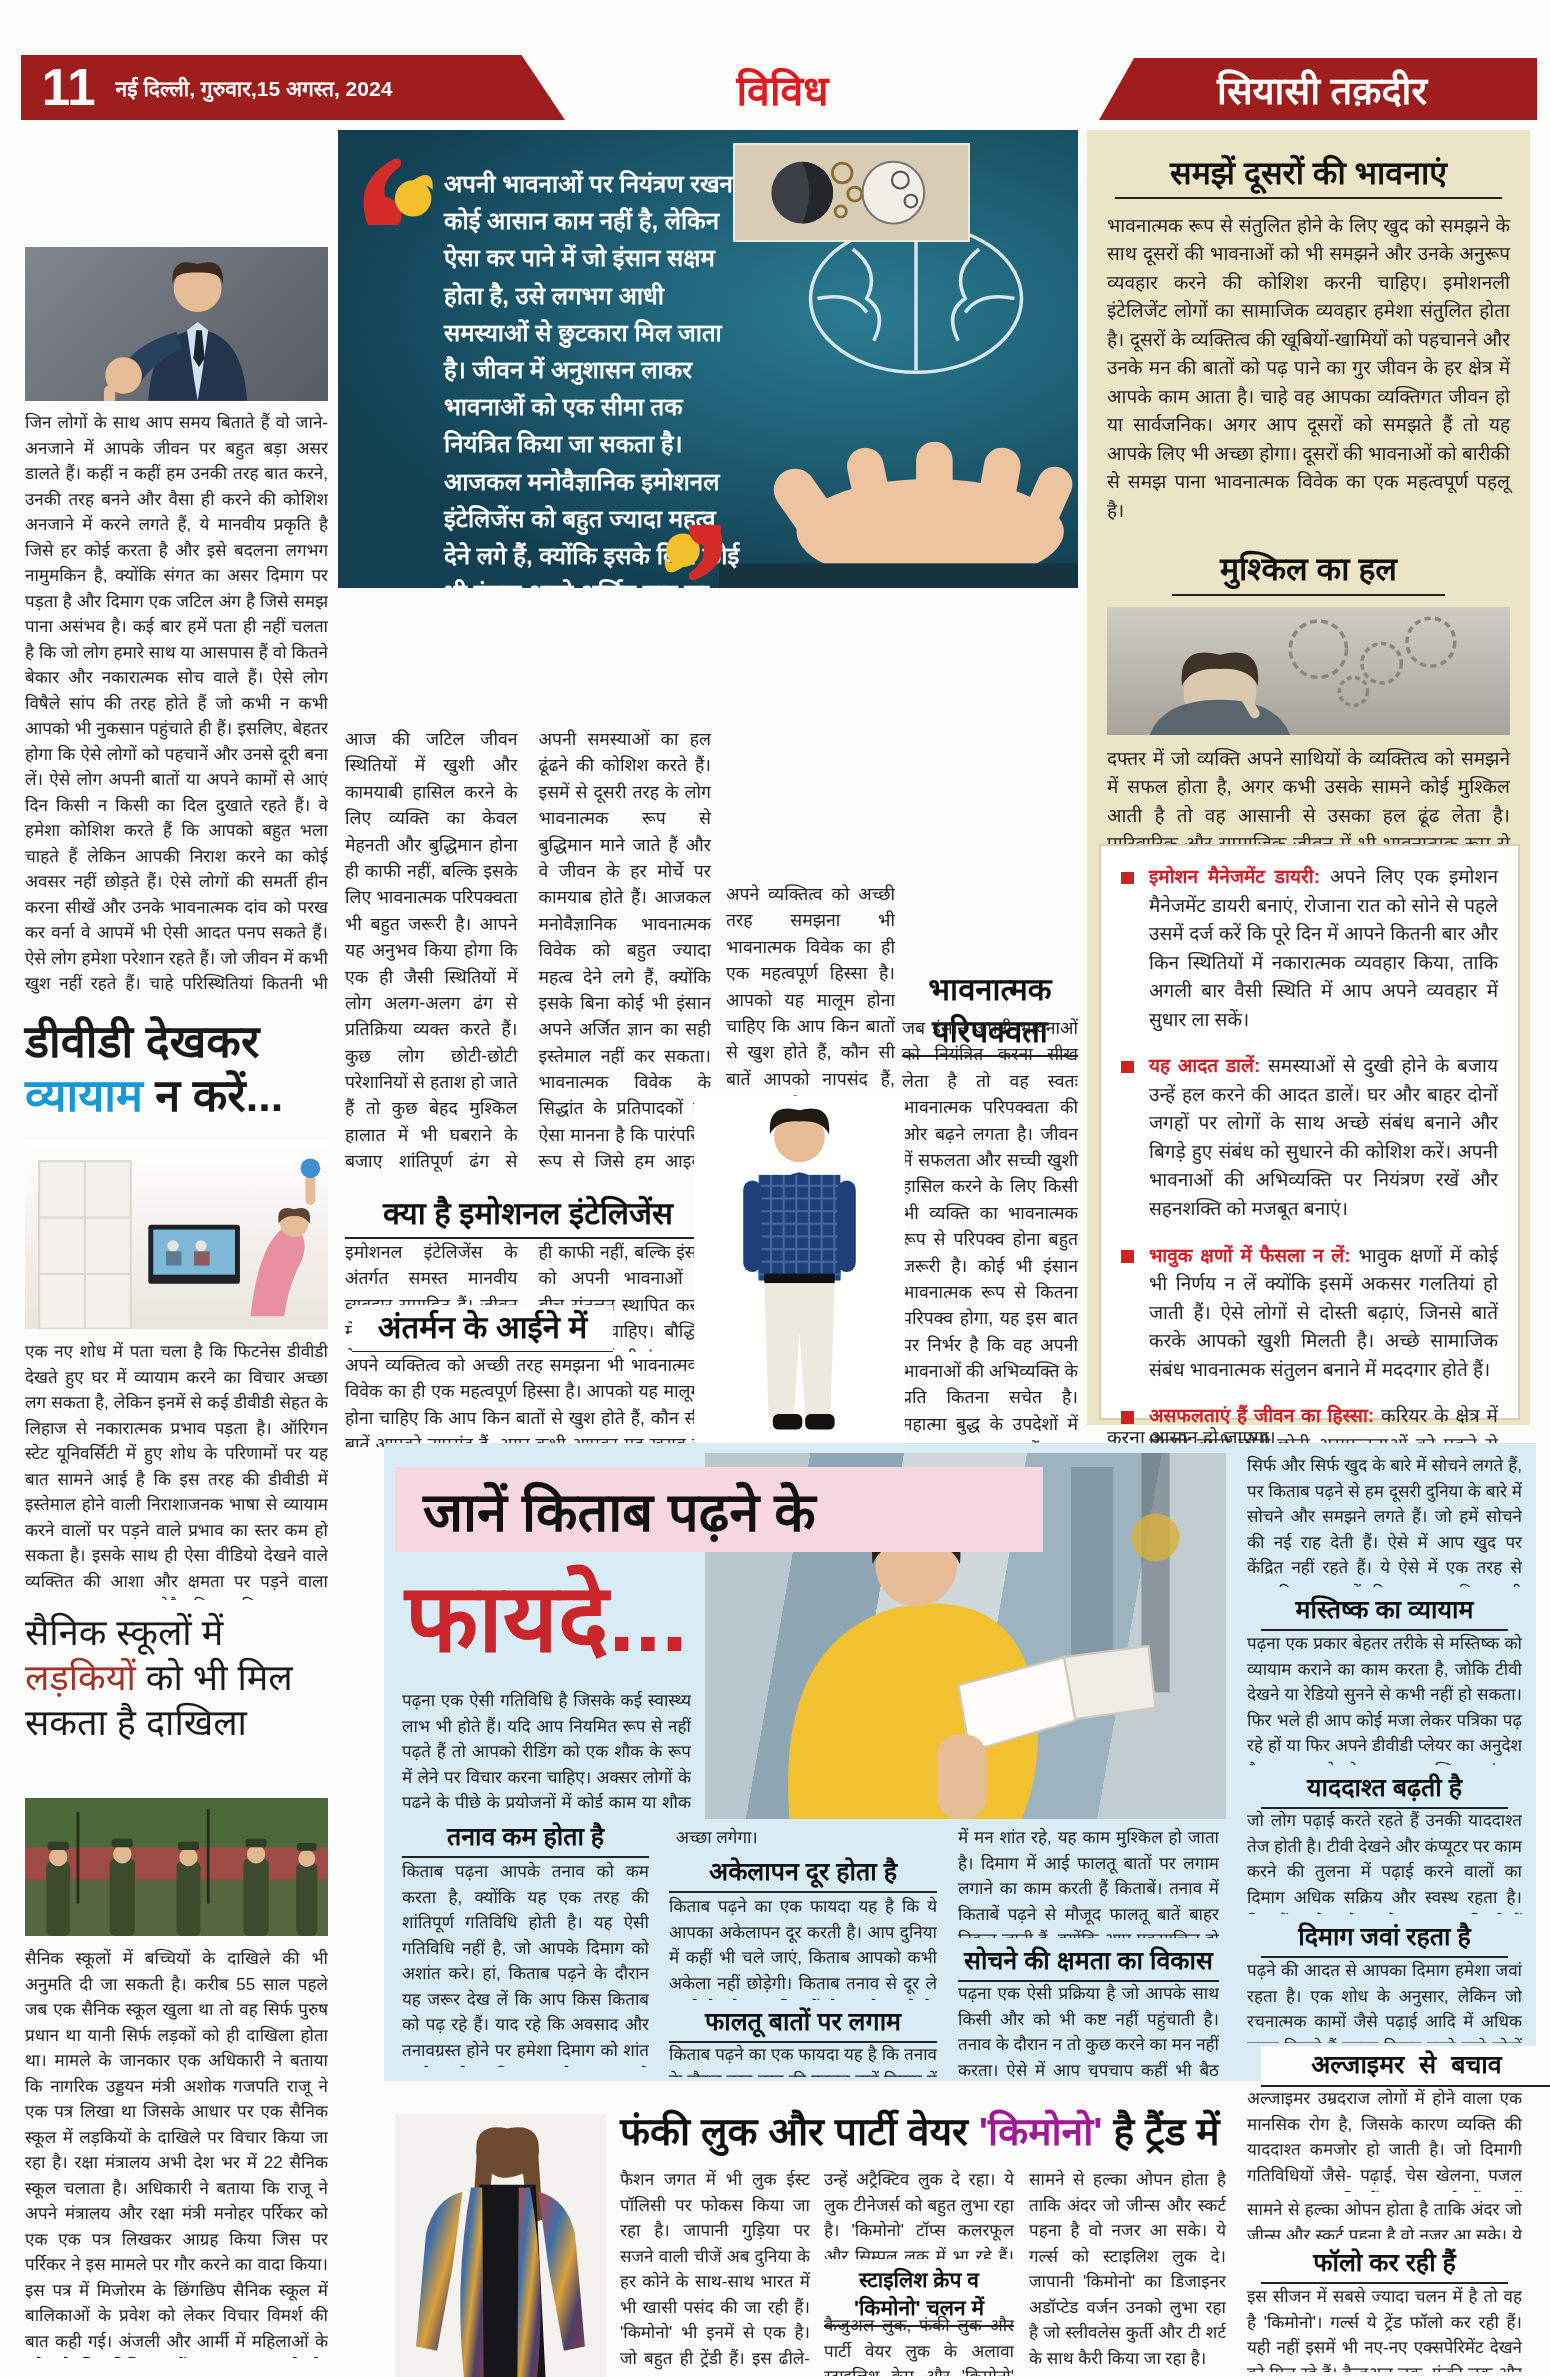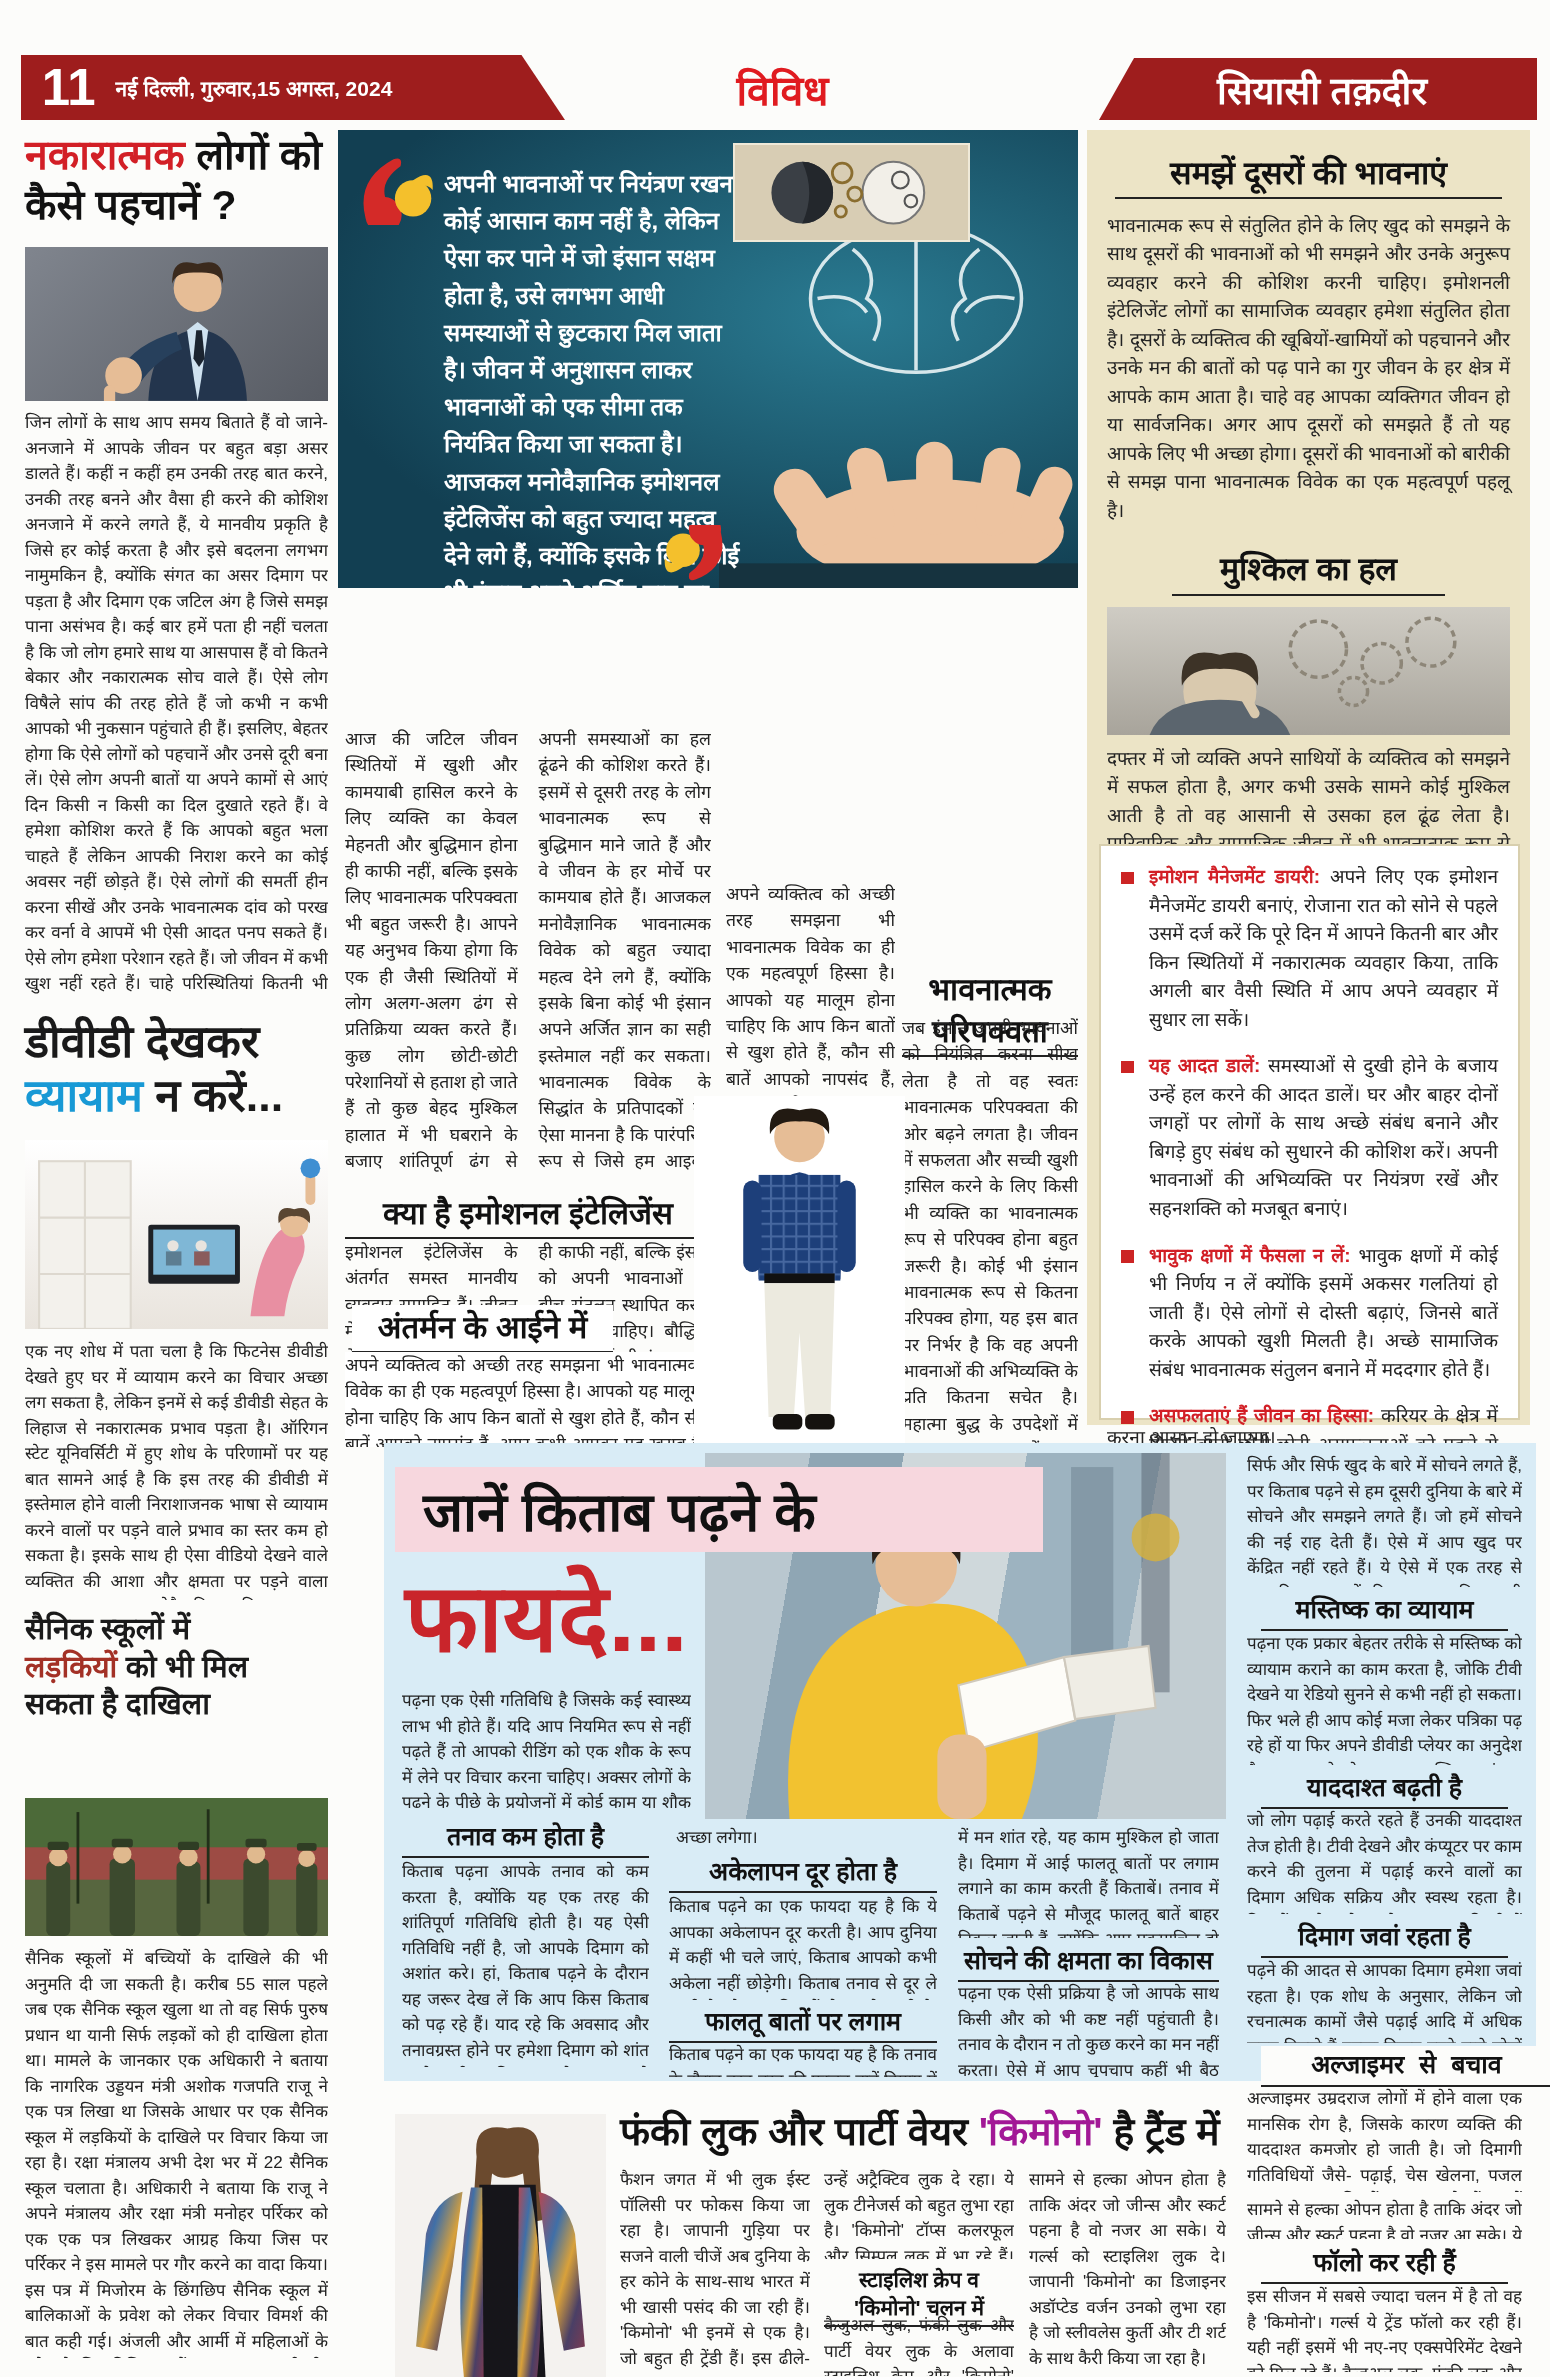--- a/index.html
+++ b/index.html
@@ -58,23 +58,20 @@
 
   <div class="abs banner banner-left">
     <span class="pageno">11</span>
     <span class="dateline">नई दिल्ली, गुरुवार,15 अगस्त, 2024</span>
   </div>
   <div class="abs section-name">विविध</div>
   <div class="abs banner banner-right">
     <span>सियासी तक़दीर</span>
   </div>
 
-  <div class="abs hl-left" style="left:25px;top:130px;width:303px;">
-    <span class="red">नकारात्मक</span><span> लोगों को कैसे पहचानें ?</span>
-  </div>
   <div class="abs photo thumbs" style="left:25px;top:247px;width:303px;height:154px;">
     <svg width="303" height="154" viewBox="0 0 430 218">
       <rect width="430" height="218" fill="none"></rect>
       <circle cx="245" cy="58" r="34" fill="#e6bd96"></circle>
       <path d="M245 24 q38 -12 36 28 q-4 -18 -36 -16 q-32 -2 -36 16 q-2 -40 36 -28" fill="#3b2a1d"></path>
       <path d="M175 218 q5 -95 70 -102 q65 7 70 102 z" fill="#23354d"></path>
       <path d="M230 118 l15 -12 15 12 -10 70 -5 30 -5 -30 z" fill="#cfe2f0"></path>
       <path d="M243 118 h8 l4 40 -8 12 -8 -12 z" fill="#1b2430"></path>
       <path d="M215 120 q-60 18 -80 55 l28 18 q25 -35 60 -48 z" fill="#27405c"></path>
       <path d="M118 168 a26 26 0 1 1 8 36 a26 26 0 0 1 -8 -36" fill="#e6bd96"></path>
@@ -101,21 +98,21 @@
         <rect x="240" y="158" width="22" height="20" fill="#8a5c5c"></rect>
       <path d="M320 250 q10 -90 40 -120 q22 -18 34 6 q8 20 -6 44 q-16 34 -20 70 z" fill="#e88fa2"></path>
       <circle cx="382" cy="118" r="20" fill="#e6bd96"></circle>
       <path d="M382 98 q26 -8 22 20 q-10 -12 -22 -10 q-12 -2 -22 10 q-4 -28 22 -20" fill="#5a4632"></path>
       <rect x="398" y="48" width="14" height="44" rx="7" fill="#e6bd96"></rect>
       <circle cx="405" cy="40" r="14" fill="#3f8fd2"></circle>
     </svg>
   </div>
   <div class="abs just body-txt" style="left:25px;top:1339px;width:303px;height:261px;overflow:hidden;">एक नए शोध में पता चला है कि फिटनेस डीवीडी देखते हुए घर में व्यायाम करने का विचार अच्छा लग सकता है, लेकिन इनमें से कई डीवीडी सेहत के लिहाज से नकारात्मक प्रभाव पड़ता है। ऑरिगन स्टेट यूनिवर्सिटी में हुए शोध के परिणामों पर यह बात सामने आई है कि इस तरह की डीवीडी में इस्तेमाल होने वाली निराशाजनक भाषा से व्यायाम करने वालों पर पड़ने वाले प्रभाव का स्तर कम हो सकता है। इसके साथ ही ऐसा वीडियो देखने वाले व्यक्तित की आशा और क्षमता पर पड़ने वाला नकारात्मक प्रभाव मनोवैज्ञानिक क्षति का कारण बन सकता है। इस शोध के लिए शोधकर्ताओं ने व्यायाम का प्रशिक्षण देने वाले 10 लोकप्रिय डीवीडी की समीक्षा की। इस तरह के डीवीडी में इस्तेमाल होने वाली भाषा और वीडियो का मूल्यांकन किया गया। इस शोध का लक्ष्य इस तरह के डीवीडी में दिए जाने वाले संदेशों और वीडियो को बेहतर तरीके से समझना और उपयोगतकर्ताओं पर इनके प्रभाव का आकलन करना था। इन फिटनेस डीवीडी का 25 करोड़ डॉलर का उद्योग है, लेकिन इनकी सुरक्षा से संबंधित कोई भी वैज्ञानिक सबूत नहीं है। इस शोध के परिणामों के बाद सभी उपभोक्ताओं से आग्रह किया गया कि वे इस तरह के डीवीडी को खरीदते समय या इनका इस्तेमाल करते समय इससे पड़ने वाले नकारात्मक प्रभाव के प्रति जागरूक रहें।</div>
 
-  <div class="abs" style="left:25px;top:1610px;width:324px;font-weight:bold;font-size:30px;line-height:1.25;">
+  <div class="abs" style="left:25px;top:1610px;width:324px;font-weight:normal;font-size:36px;line-height:1.25;">
     <span>सैनिक स्कूलों में</span><br>
     <span class="maroon">लड़कियों</span><span> को भी मिल</span><br>
     <span>सकता है दाखिला</span>
   </div>
   <div class="abs photo army-photo" style="left:25px;top:1798px;width:303px;height:138px;">
     <svg width="303" height="138" viewBox="0 0 430 196">
       <rect width="430" height="80" fill="#4c6a39"></rect>
       <rect y="70" width="430" height="46" fill="#9d4b44"></rect>
       <g fill="#3c4a2e">
         <rect x="30" y="90" width="34" height="106" rx="8"></rect>

